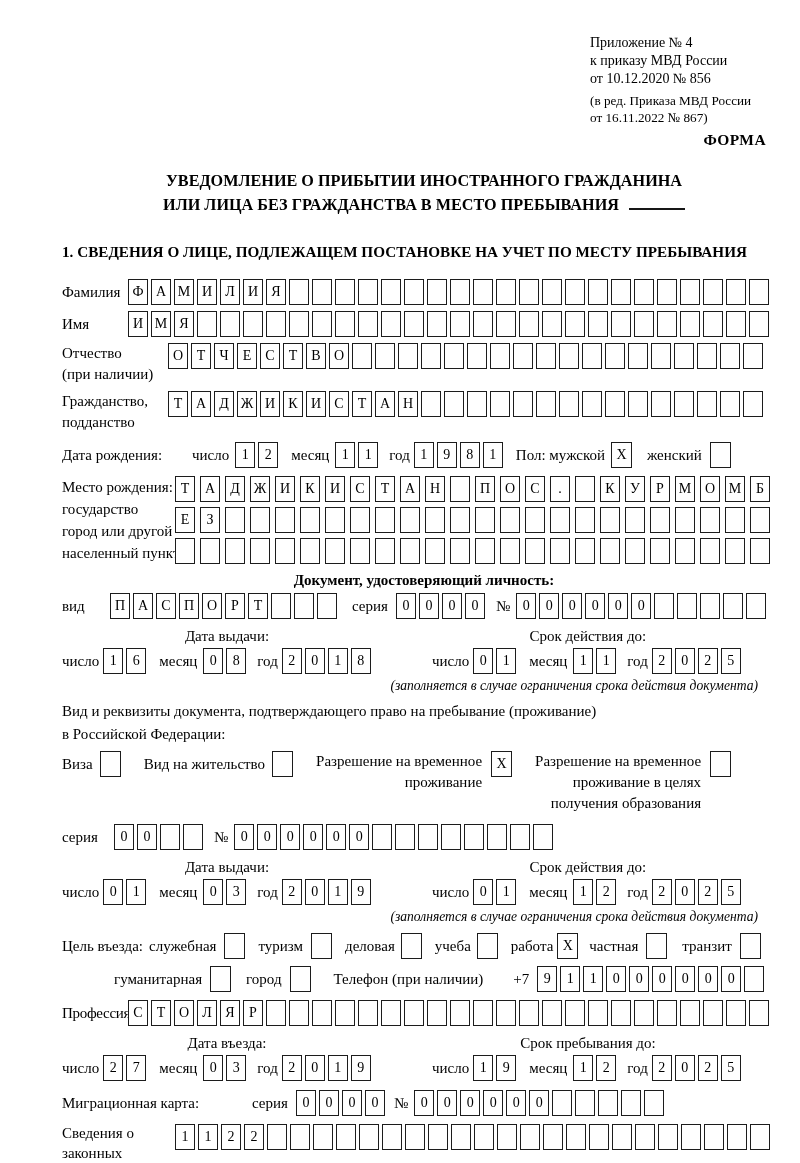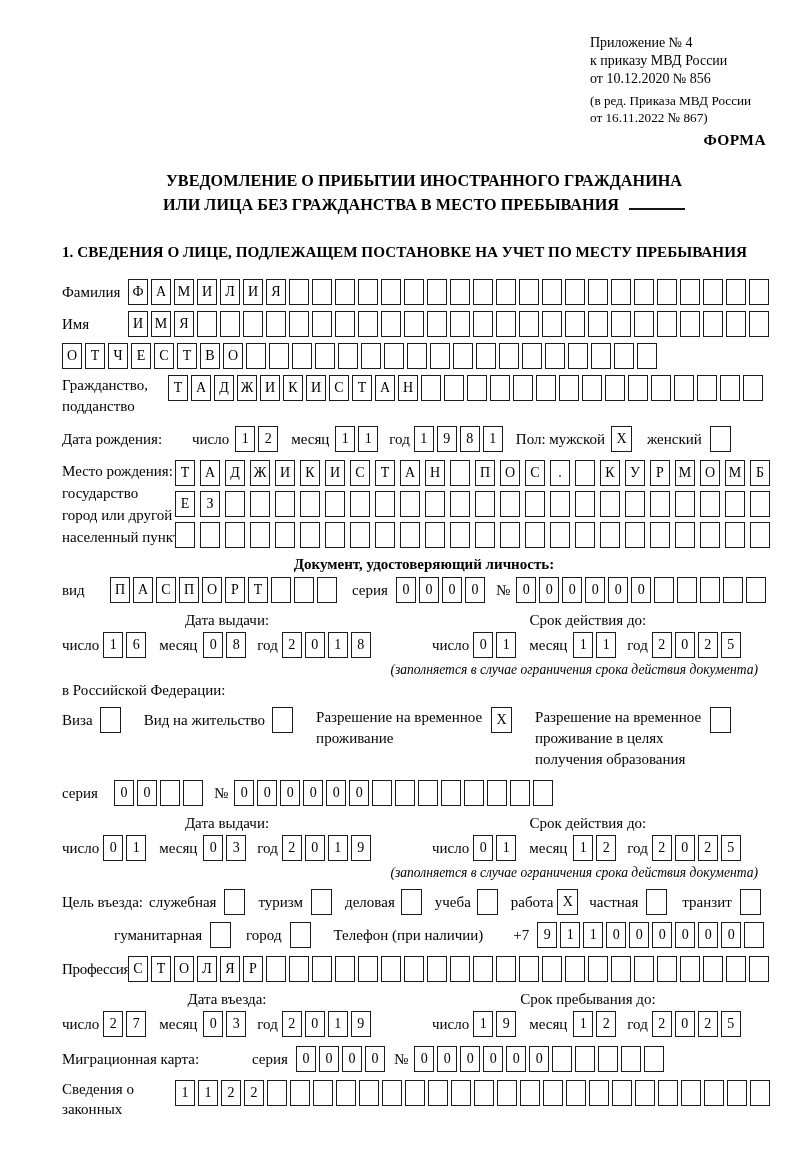--- a/index.html
+++ b/index.html
@@ -37,21 +37,21 @@
   .dcol{display:flex;flex-direction:column;}
   .dcol.left{width:330px;}
   .dcol.right{margin-left:40px;}
   .dhead{text-align:center;margin-bottom:3px;line-height:18px;}
   .drow{display:flex;align-items:flex-start;}
   .note{text-align:right;padding-right:28px;font-size:13.6px;margin-top:3px;line-height:17px;font-style:italic;}
   .plain{margin-top:8px;line-height:21px;white-space:nowrap;}
   
   .permit-row{display:flex;align-items:flex-start;margin-top:6px;white-space:nowrap;}
   .pitem{display:flex;align-items:flex-start;}
-  .plines{display:flex;flex-direction:column;text-align:left;line-height:21px;margin-right:9px;}
+  .plines{display:flex;flex-direction:column;text-align:right;line-height:21px;margin-right:9px;}
   .pitem .lbl{margin-right:7px;}
 </style>
 </head>
 <body>
 
 <div class="page">
 
   <div class="hdr-block">
     <div>Приложение № 4</div>
     <div>к приказу МВД России</div>
@@ -131,20 +131,24 @@
         <span class="cbox"></span>
         <span class="cbox"></span>
         <span class="cbox"></span>
         <span class="cbox"></span>
         <span class="cbox"></span>
         <span class="cbox"></span>
       </span>
   </div>
 
   <div class="frow">
+    <span class="lblcol w106">
+      <span>Отчество</span>
+      <span>(при наличии)</span>
+    </span>
     <span class="boxrow">
         <span class="cbox">О</span>
         <span class="cbox">Т</span>
         <span class="cbox">Ч</span>
         <span class="cbox">Е</span>
         <span class="cbox">С</span>
         <span class="cbox">Т</span>
         <span class="cbox">В</span>
         <span class="cbox">О</span>
         <span class="cbox"></span>
@@ -401,20 +405,21 @@
             <span class="cbox">2</span>
             <span class="cbox">0</span>
             <span class="cbox">2</span>
             <span class="cbox">5</span>
           </span>
       </div>
     </div>
   </div>
   <div class="note">(заполняется в случае ограничения срока действия документа)</div>
 
+  <div class="plain" style="margin-top:7px">Вид и реквизиты документа, подтверждающего право на пребывание (проживание)</div>
   <div class="plain" style="margin-top:2px">в Российской Федерации:</div>
 
   <div class="permit-row">
     <span class="pitem">
       <span class="lbl">Виза</span>
       <span class="boxrow ck">
           <span class="cbox"></span>
         </span>
     </span>
     <span class="pitem ml20">

